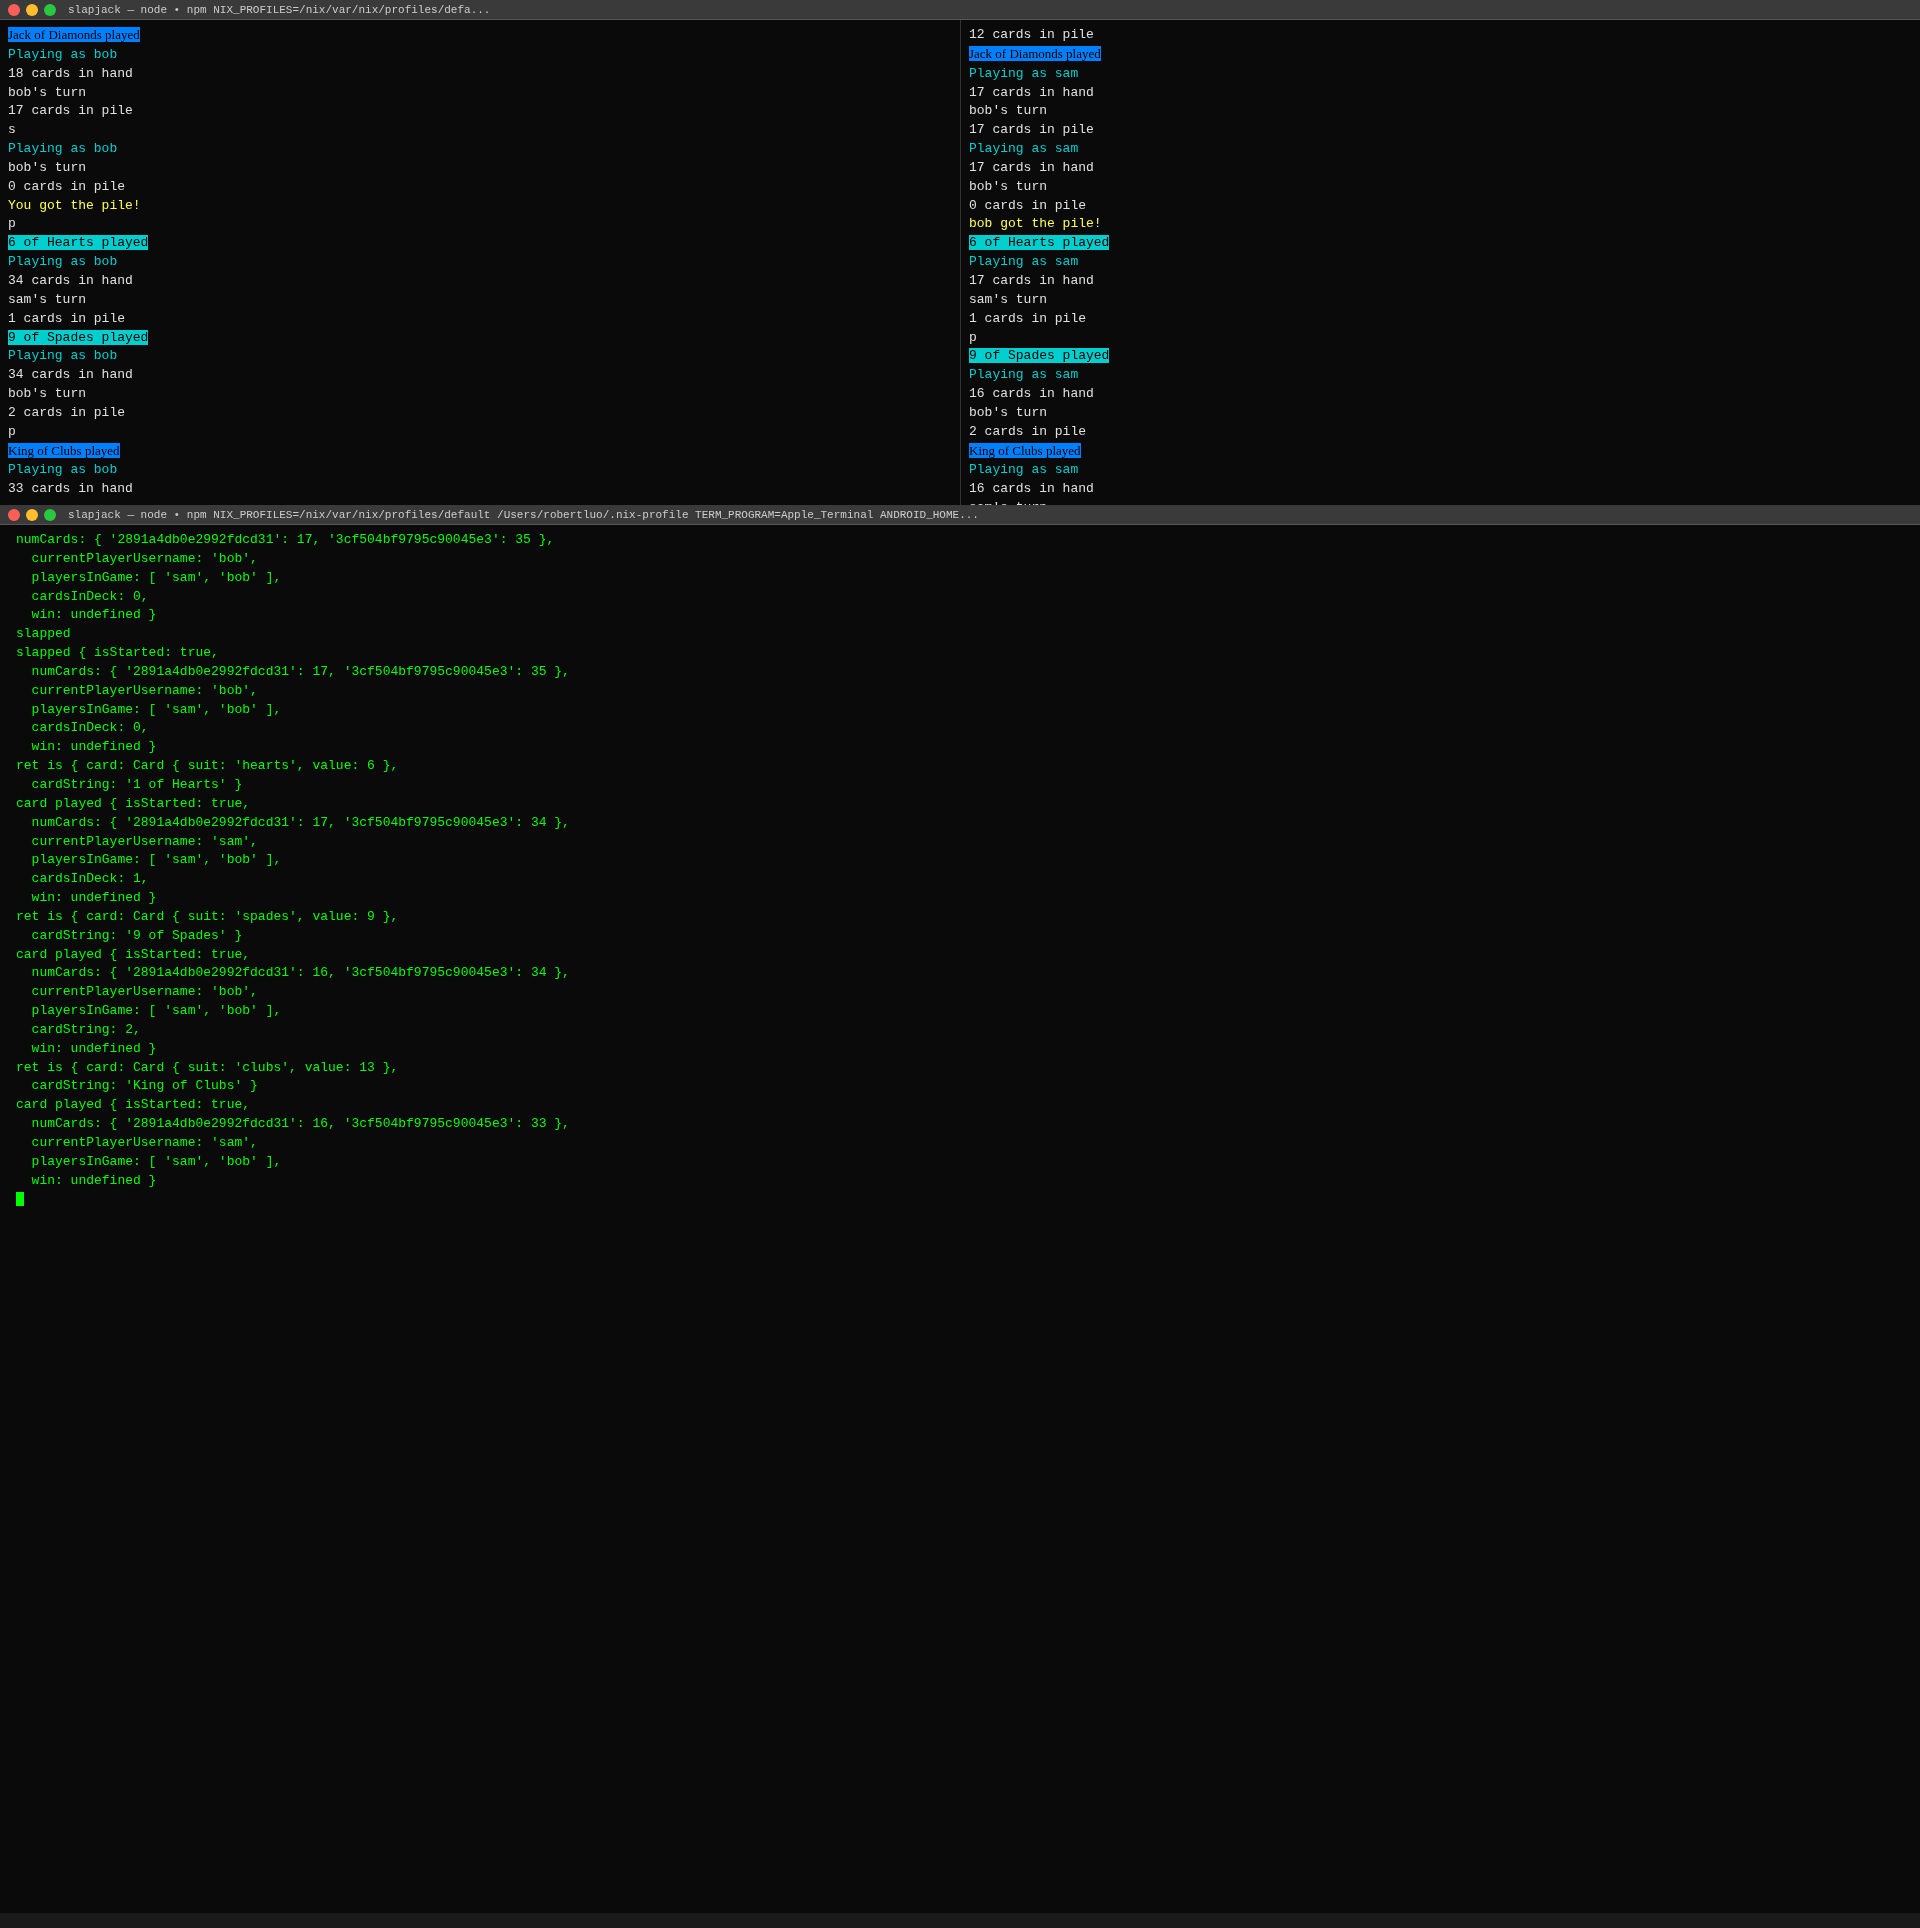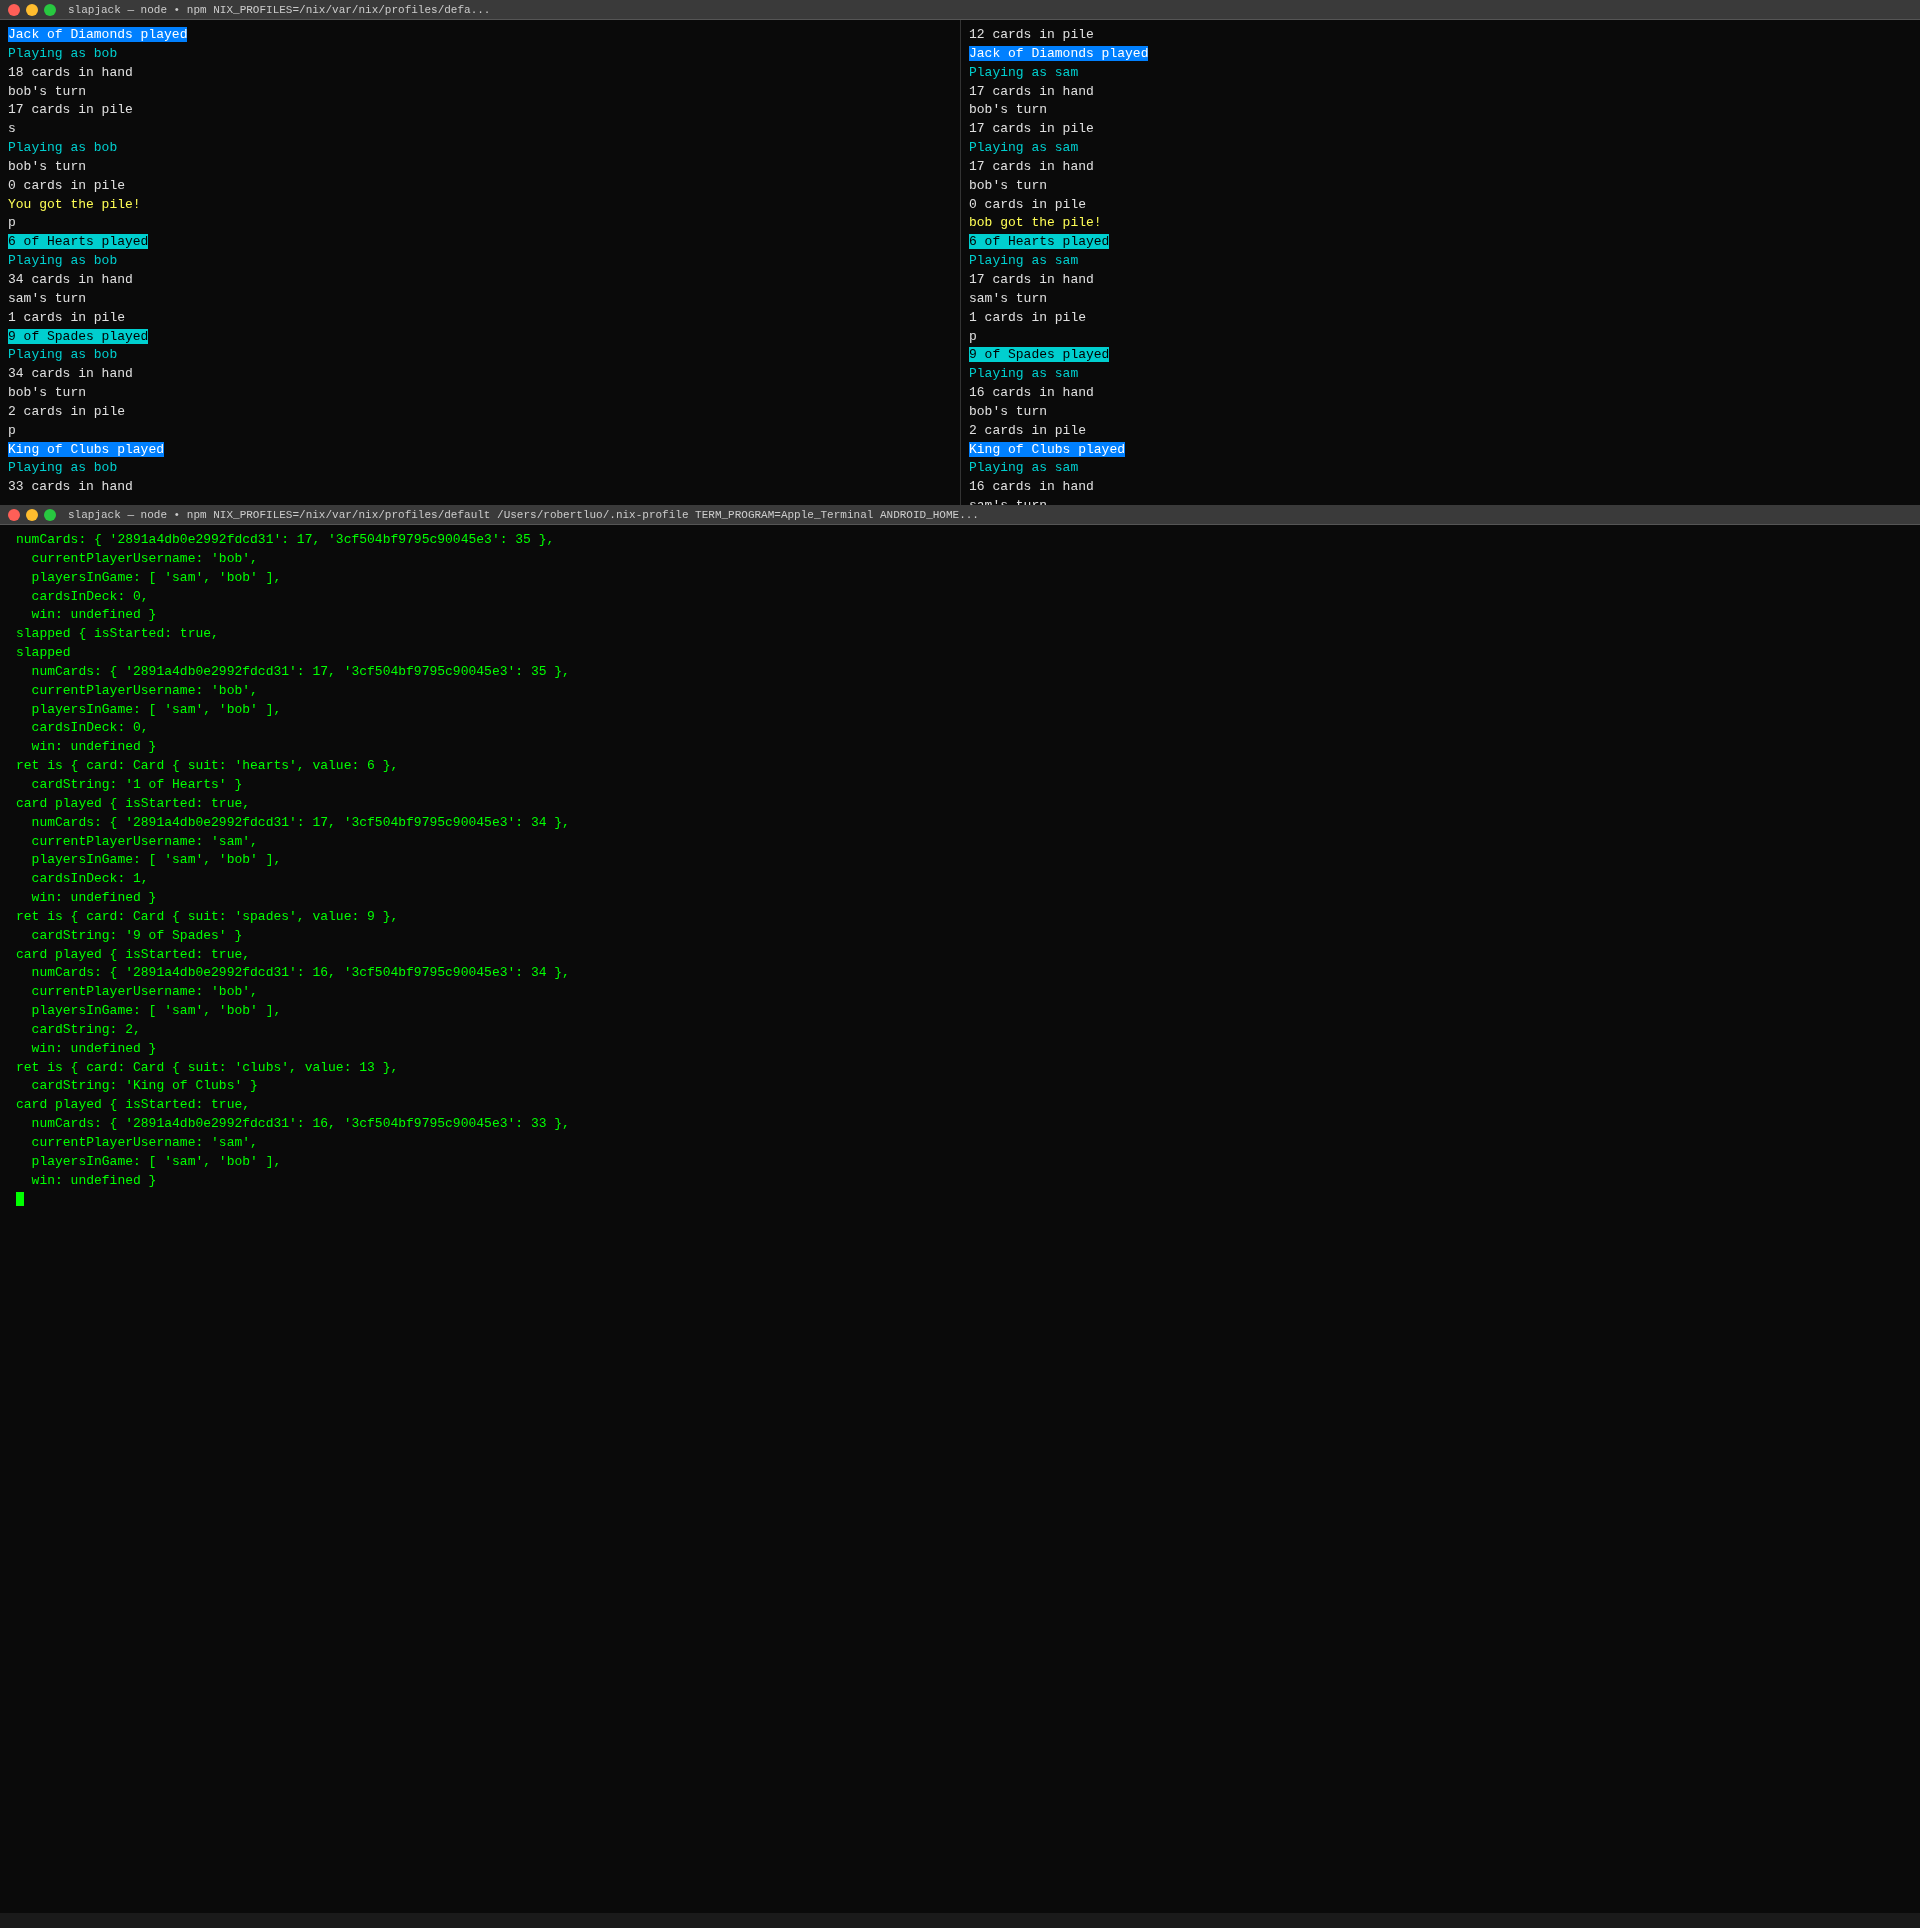--- a/index.html
+++ b/index.html
@@ -66,21 +66,21 @@
 
     .line {
       line-height: 1.45;
       white-space: pre;
     }
 
     .c-white { color: #e0e0e0; }
     .c-green { color: #00ff00; }
     .c-cyan { color: #00cfcf; }
     .c-yellow { color: #ffff55; }
-    .c-highlight-blue { background: #0080ff; color: #ffffff; }
+    .c-highlight-blue { background: #0080ff; color: #000000; font-family: Liberation Serif, serif; }
     .c-highlight-cyan { background: #00cfcf; color: #000000; }
     .c-cursor {
       display: inline-block;
       width: 8px;
       height: 14px;
       background: #00ff00;
       vertical-align: middle;
     }
   </style>
 </head>
@@ -157,22 +157,22 @@
   <span class="traffic-light tl-green"></span>
   <span class="window-title">slapjack — node • npm NIX_PROFILES=/nix/var/nix/profiles/default /Users/robertluo/.nix-profile TERM_PROGRAM=Apple_Terminal ANDROID_HOME...</span>
 </div>
 
 <div class="bottom-pane" id="bottom-terminal">
     <div class="line"><span class="c-green">numCards: { '2891a4db0e2992fdcd31': 17, '3cf504bf9795c90045e3': 35 },</span></div>
     <div class="line"><span class="c-green">  currentPlayerUsername: 'bob',</span></div>
     <div class="line"><span class="c-green">  playersInGame: [ 'sam', 'bob' ],</span></div>
     <div class="line"><span class="c-green">  cardsInDeck: 0,</span></div>
     <div class="line"><span class="c-green">  win: undefined }</span></div>
+    <div class="line"><span class="c-green">slapped</span></div>
     <div class="line"><span class="c-green">slapped { isStarted: true,</span></div>
-    <div class="line"><span class="c-green">slapped</span></div>
     <div class="line"><span class="c-green">  numCards: { '2891a4db0e2992fdcd31': 17, '3cf504bf9795c90045e3': 35 },</span></div>
     <div class="line"><span class="c-green">  currentPlayerUsername: 'bob',</span></div>
     <div class="line"><span class="c-green">  playersInGame: [ 'sam', 'bob' ],</span></div>
     <div class="line"><span class="c-green">  cardsInDeck: 0,</span></div>
     <div class="line"><span class="c-green">  win: undefined }</span></div>
     <div class="line"><span class="c-green">ret is { card: Card { suit: 'hearts', value: 6 },</span></div>
     <div class="line"><span class="c-green">  cardString: '1 of Hearts' }</span></div>
     <div class="line"><span class="c-green">card played { isStarted: true,</span></div>
     <div class="line"><span class="c-green">  numCards: { '2891a4db0e2992fdcd31': 17, '3cf504bf9795c90045e3': 34 },</span></div>
     <div class="line"><span class="c-green">  currentPlayerUsername: 'sam',</span></div>

